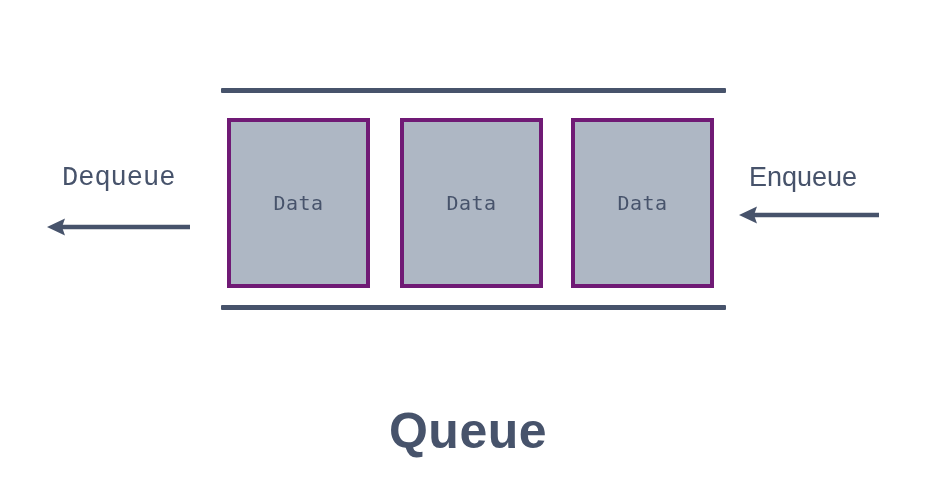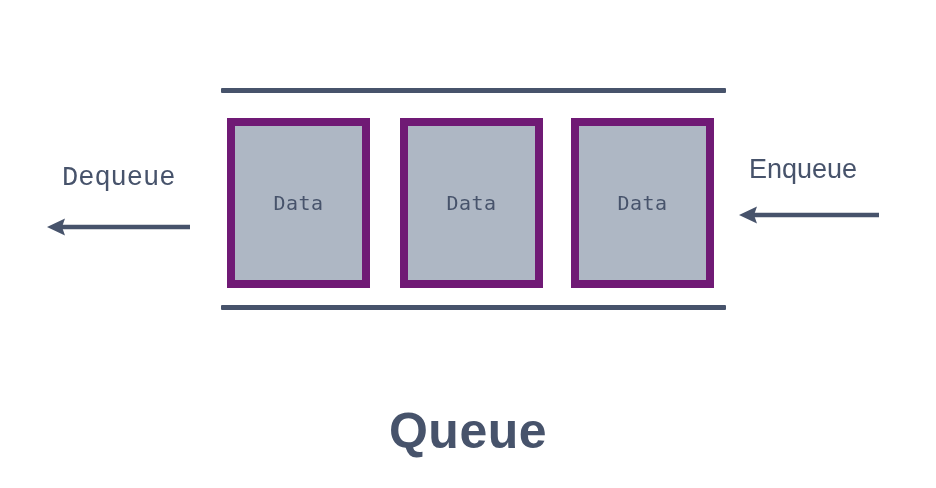--- a/index.html
+++ b/index.html
@@ -31,21 +31,21 @@
   .rail-bottom { top: 305px; }
 
   
   .data-box {
     position: absolute;
     top: 118px;
     width: 143px;
     height: 170px;
     box-sizing: border-box;
     background: #aeb7c4;
-    border: 8px solid #701a75;
+    border: 4px solid #701a75;
     display: flex;
     align-items: center;
     justify-content: center;
   }
   .data-box-1 { left: 227px; }
   .data-box-2 { left: 400px; }
   .data-box-3 { left: 571px; }
 
   .data-label {
     font-family: "DejaVu Sans Mono", "Liberation Mono", monospace;
@@ -66,21 +66,21 @@
   
   .side-label {
     position: absolute;
     font-family: "Liberation Sans", sans-serif;
     font-size: 27px;
     color: #47536b;
     white-space: nowrap;
     user-select: none;
   }
   .label-dequeue { left: 62px;  top: 163px; font-family: Liberation Mono, monospace; }
-  .label-enqueue { left: 749px; top: 154px; }
+  .label-enqueue { left: 749px; top: 162px; }
 
   
   .title {
     position: absolute;
     left: 0;
     top: 402px;
     width: 936px;
     text-align: center;
     font-family: "Liberation Sans", sans-serif;
     font-size: 50px;

